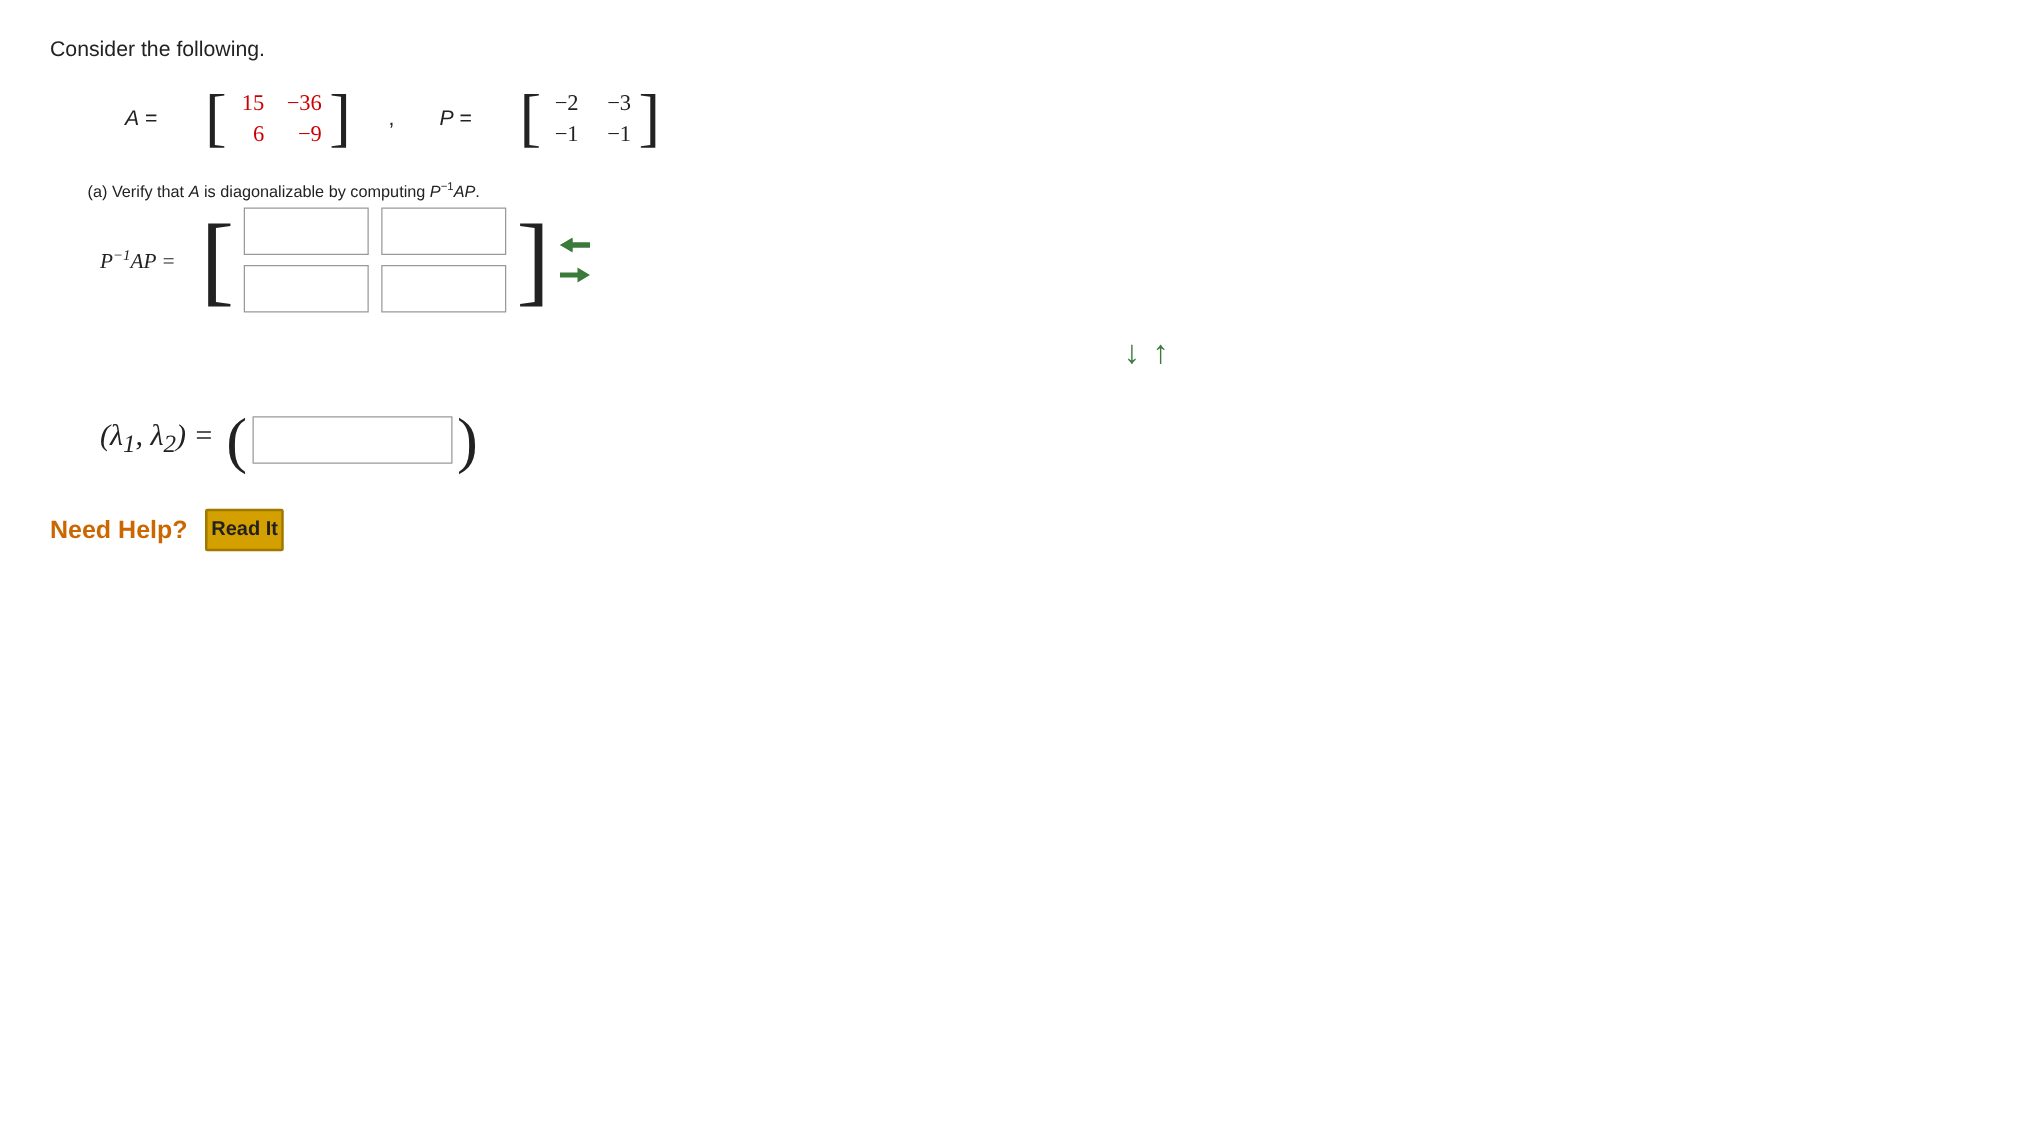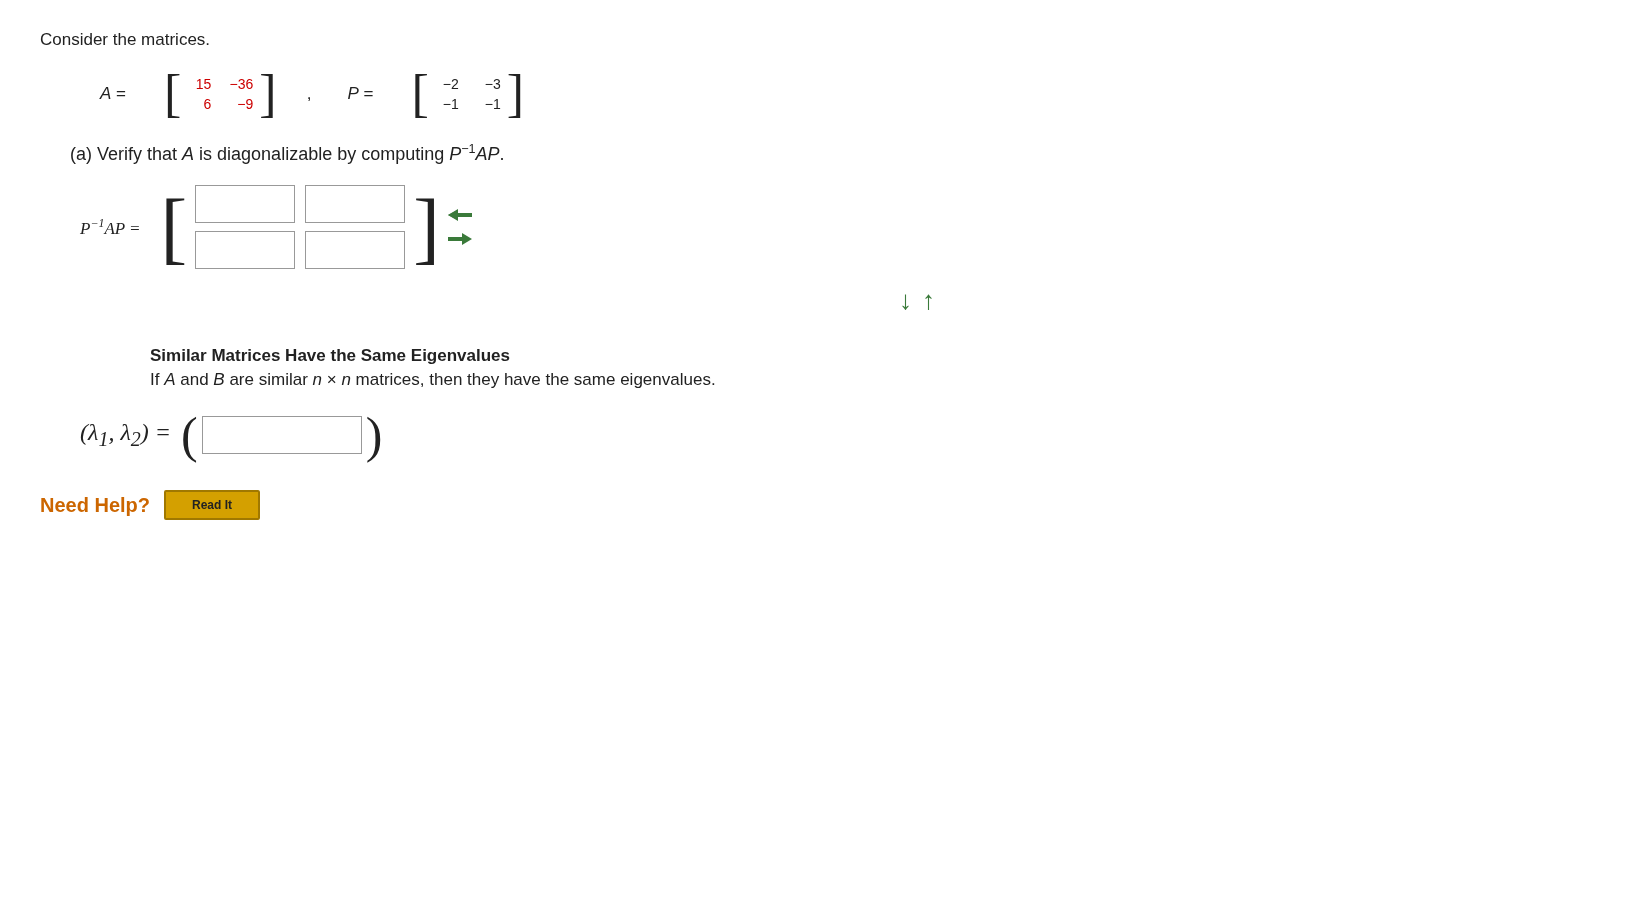--- a/index.html
+++ b/index.html
@@ -35,31 +35,31 @@
       font-weight: 200;
       line-height: 1;
       color: #222;
       font-family: 'Times New Roman', serif;
     }
     .matrix-grid {
       display: grid;
       grid-template-columns: auto auto;
       gap: 4px 18px;
       padding: 4px 6px;
-      font-size: 14px;
+      font-size: 18px;
+      font-family: Liberation Serif, serif;
     }
     .matrix-cell {
       text-align: right;
       min-width: 24px;
     }
     .red { color: #cc0000; }
     .part-label {
       margin-left: 30px;
-      margin-bottom: 14px;
-      font-size: 18px;
+      font-size: 13px;
     }
     .matrix-equation-row {
       display: flex;
       align-items: center;
       margin-left: 40px;
       margin-bottom: 10px;
       gap: 12px;
       font-size: 17px;
     }
     .pap-label {
@@ -191,34 +191,34 @@
     }
     .need-help-text {
       color: #cc6600;
       font-weight: bold;
       font-size: 20px;
     }
     .read-it-btn {
       background: #d4a000;
       border: 2px solid #a07800;
       color: #222;
-      font-size: 12px;
+      font-size: 16px;
       font-weight: bold;
-      padding: 6px 26px;
+      padding: 6px 3px;
       cursor: pointer;
       border-radius: 2px;
     }
     sup {
       font-size: 0.7em;
     }
   </style>
 </head>
 <body>
 
-<div class="consider-text">Consider the matrices.</div>
+<div class="consider-text">Consider the following.</div>
 
 <div class="matrices-row">
 
   <span class="matrix-label"><i>A</i> =</span>
   <div class="matrix-wrap">
     <span class="bracket-left">[</span>
     <div class="matrix-grid">
       <span class="matrix-cell red">15</span>
       <span class="matrix-cell red">−36</span>
       <span class="matrix-cell red">6</span>
@@ -278,26 +278,20 @@
 <div class="arrows-below-row">
   <button class="arrow-down-btn" title="Shift down">
     <span style="color:#3a7a3a;font-size:26px;">↓</span>
   </button>
   <button class="arrow-up-btn" title="Shift up">
     <span style="color:#3a7a3a;font-size:26px;">↑</span>
   </button>
 </div>
 
 <div class="part-b-section">
-  <div class="theorem-box">
-    <div class="theorem-title">Similar Matrices Have the Same Eigenvalues</div>
-    <div class="theorem-text">
-      If <i>A</i> and <i>B</i> are similar <i>n</i> × <i>n</i> matrices, then they have the same eigenvalues.
-    </div>
-  </div>
 </div>
 
 <div class="eigenvalue-row">
   <span class="eigen-label">(λ<sub>1</sub>, λ<sub>2</sub>) =</span>
   <span class="big-paren-left">(</span>
   <input class="eigen-input" type="text" value="" style="">
   <span class="big-paren-right">)</span>
 </div>
 
 <div class="need-help-row">

